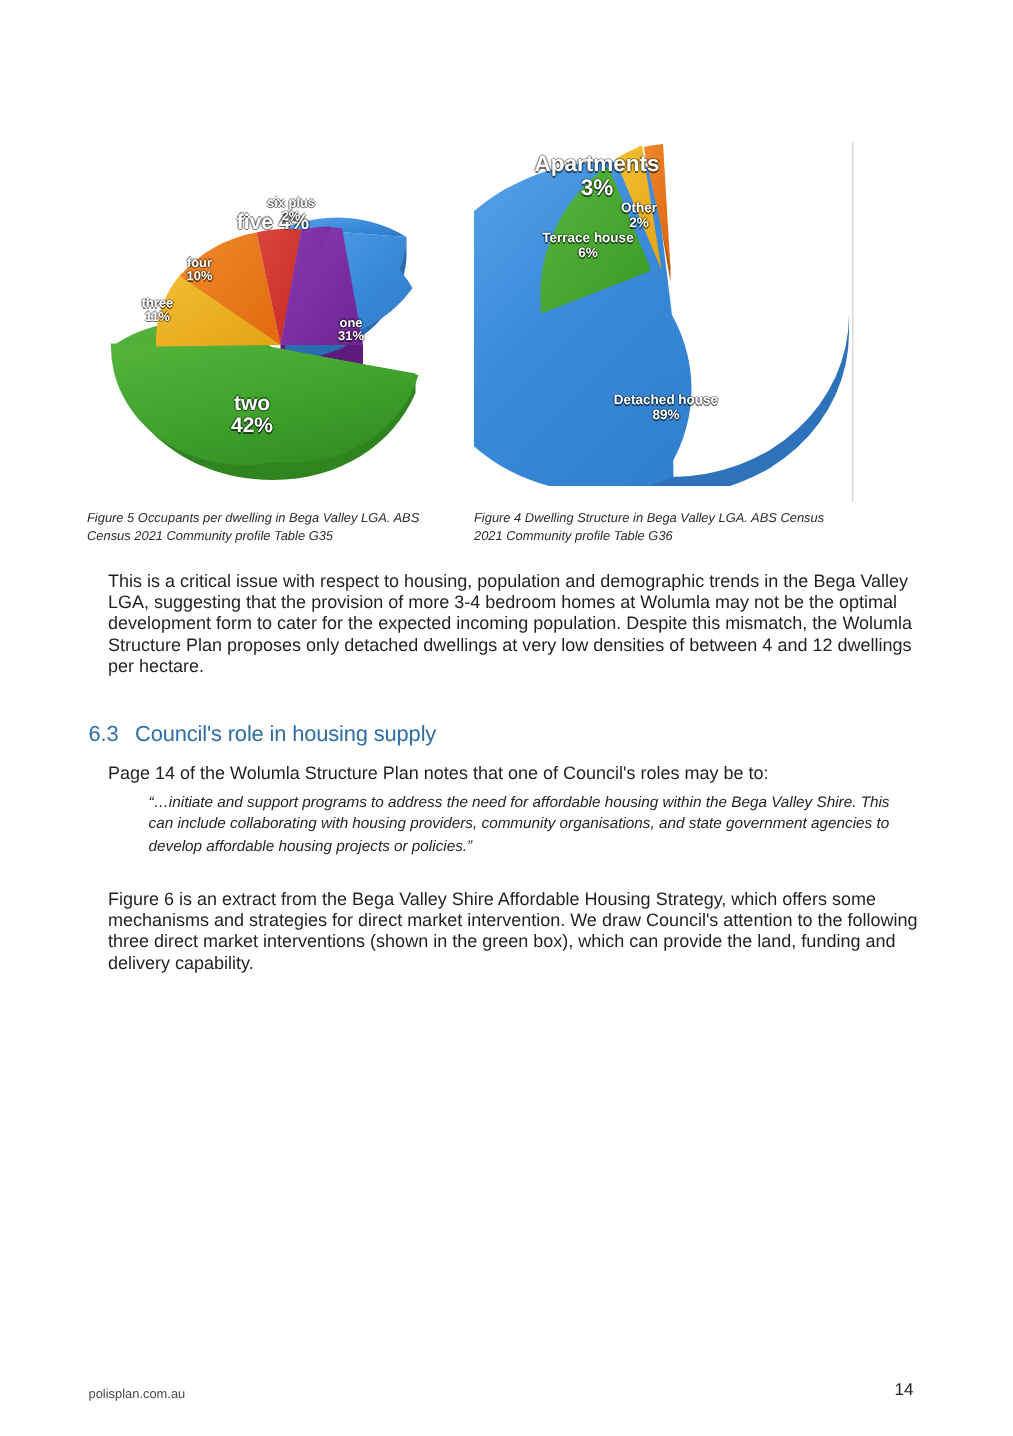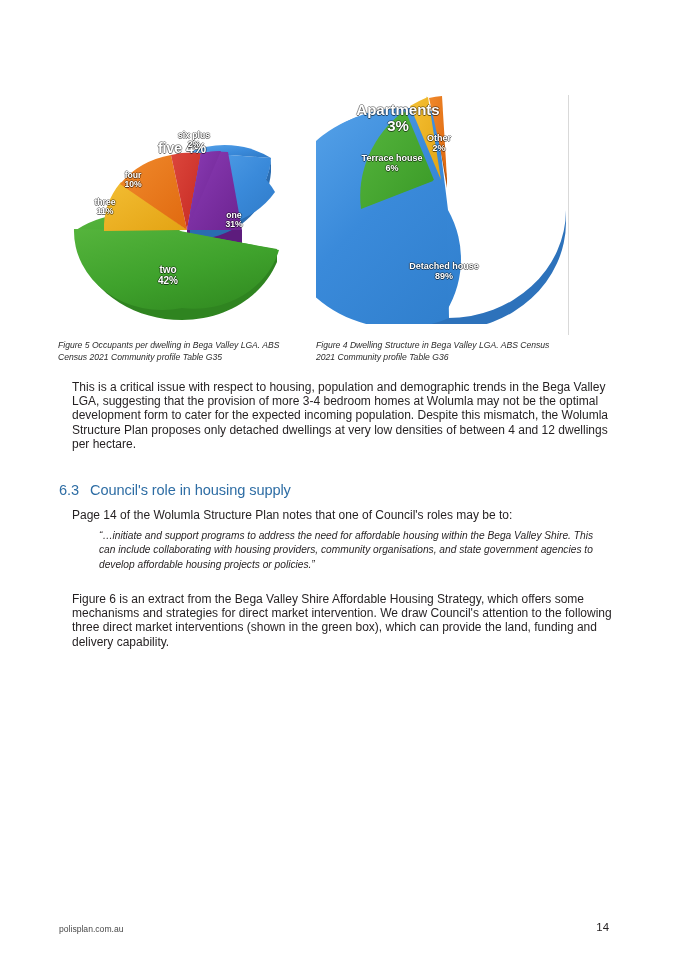--- a/index.html
+++ b/index.html
@@ -201,21 +201,21 @@
 
           <path d="M129,138 L143,61 A84,76 0 0 1 170,60 L184,138 Z" fill="url(#gPurple1)"></path>
           <path d="M129,138 L143,61 A84,76 0 0 1 163,59 Z" fill="url(#gPurple1)"></path>
         </g>
       </svg>
 
       <div class="lbl" style="left:176px; top:80px; font-size:8.6px;margin-top:48px;">
         <span>one</span>
         <span class="v">31%</span>
       </div>
-      <div class="lbl" style="left:110px; top:184px; font-size:10px;">
+      <div class="lbl" style="left:110px; top:184px; font-size:14px;">
         <span>two</span>
         <span class="v">42%</span>
       </div>
       <div class="lbl" style="left:47px; top:115px; font-size:8.6px;">
         <span>three</span>
         <span class="v">11%</span>
       </div>
       <div class="lbl" style="left:75px; top:88px; font-size:8.6px;">
         <span>four</span>
         <span class="v">10%</span>
@@ -280,21 +280,21 @@
         <span class="v">89%</span>
       </div>
       <div class="lbl" style="left:76px; top:72px; font-size:9px;">
         <span>Terrace house</span>
         <span class="v">6%</span>
       </div>
       <div class="lbl" style="left:82px; top:26px; font-size:15px;">
         <span>Apartments</span>
         <span class="v">3%</span>
       </div>
-      <div class="lbl" style="left:110px; top:52px; font-size:9px;margin-left:13px;">
+      <div class="lbl" style="left:110px; top:52px; font-size:9px;">
         <span>Other</span>
         <span class="v">2%</span>
       </div>
     </div>
 
     <div class="chart-divider"></div>
   </div>
 
   <div class="caption" id="caption-left">Figure 5 Occupants per dwelling in Bega Valley LGA. ABS Census 2021 Community profile Table G35</div>
 

